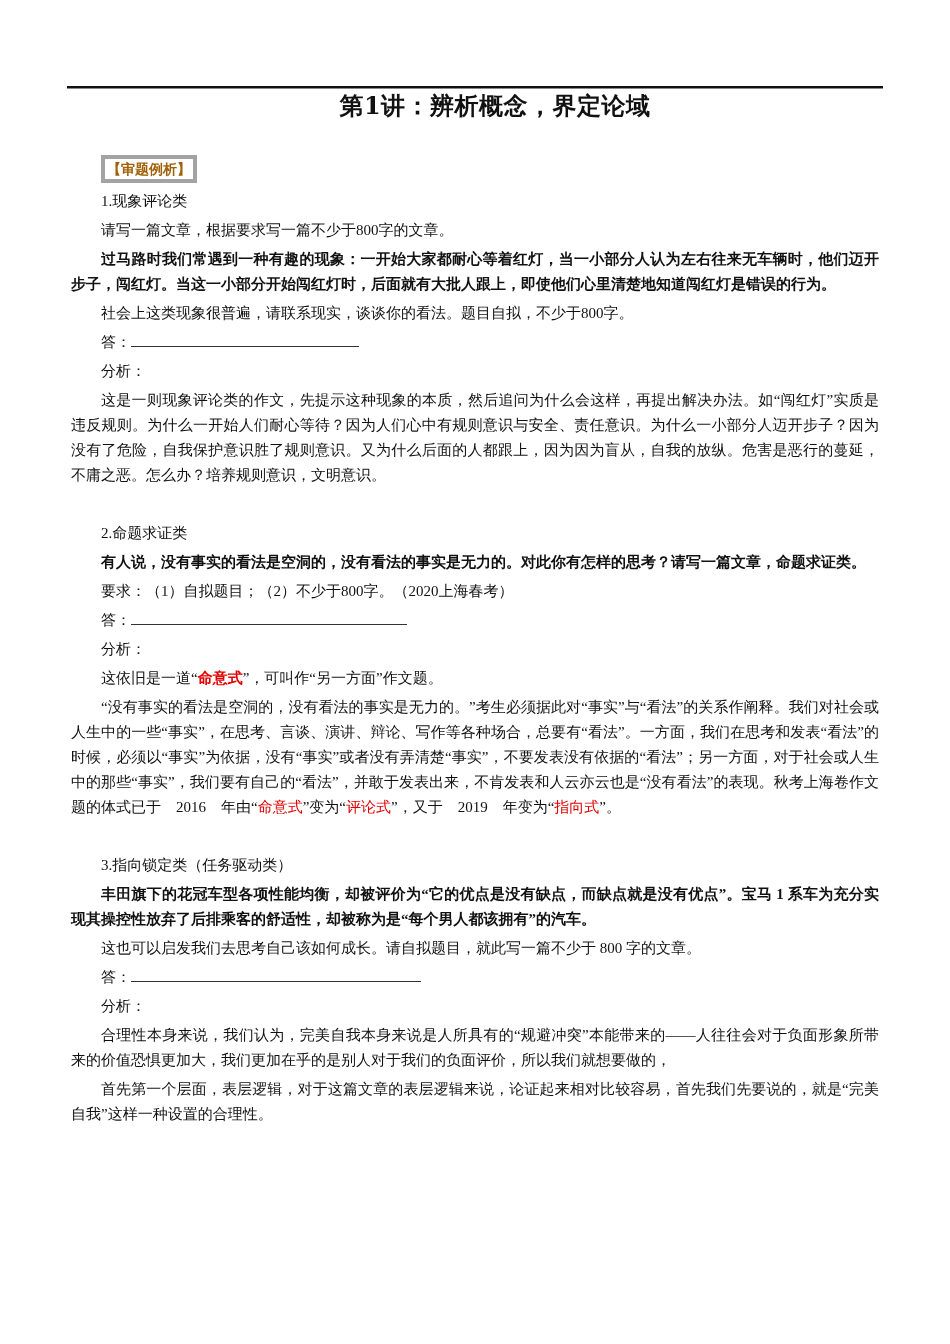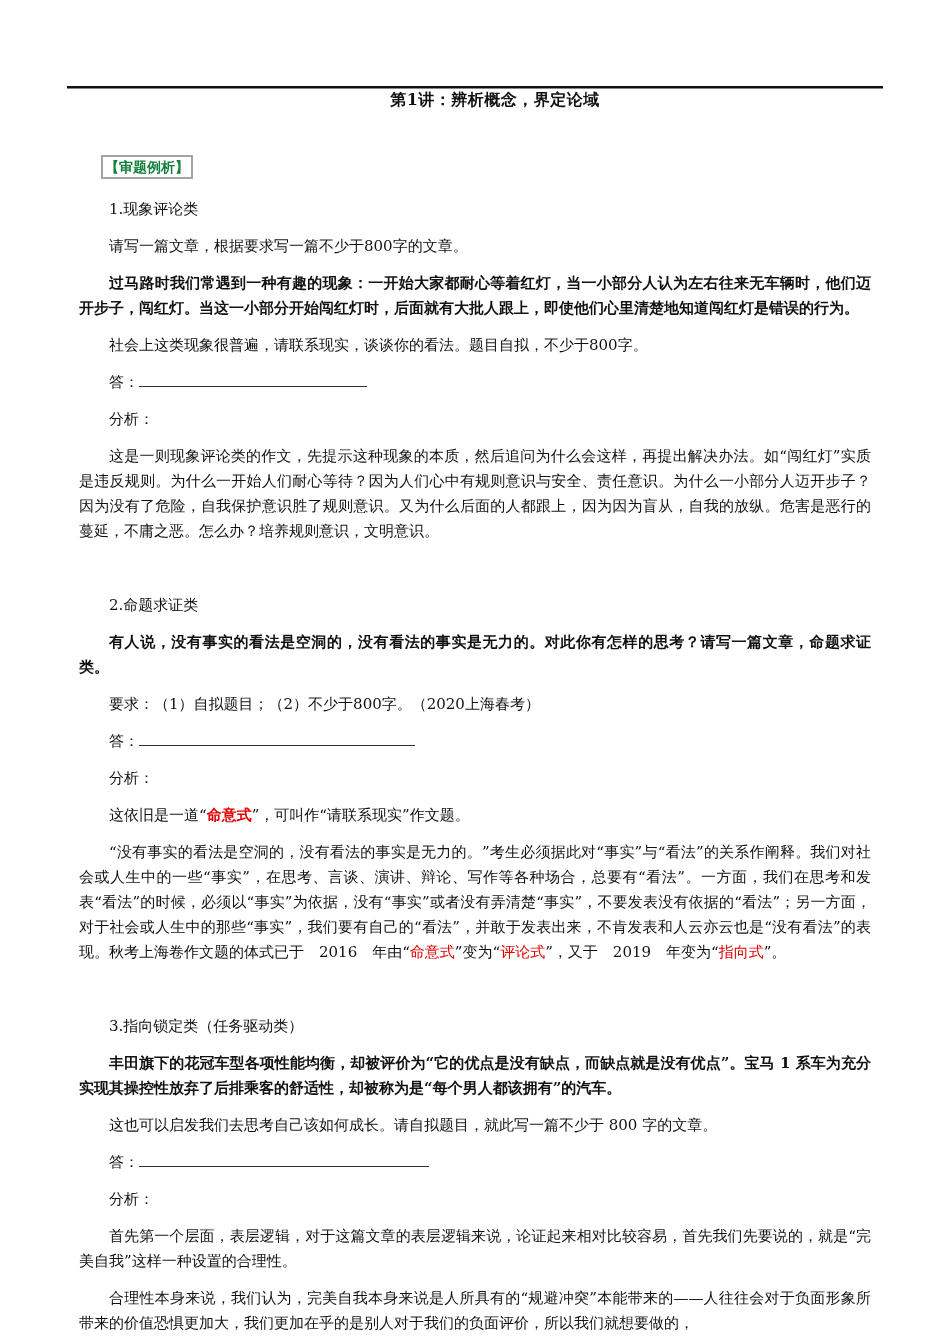--- a/index.html
+++ b/index.html
@@ -29,49 +29,50 @@
       height: 2px;
       background: #111111;
       border-bottom: 1px solid #888;
     }
     .title {
       position: absolute;
       top: 90px;
       left: 0;
       width: 816px;
       text-align: center;
-      font-size: 16px;
+      font-size: 24px;
       font-weight: bold;
       letter-spacing: 0.5px;
       padding-left: 40px;
       box-sizing: border-box;
     }
     .section-tag {
       position: absolute;
       top: 155px;
       left: 34px;
-      border: 2px solid #a3a3a3;
-      color: #15803d;
+      border: 4px solid #a3a3a3;
+      color: #a16207;
       font-size: 14px;
       padding: 0 2px;
       line-height: 20px;
       font-weight: bold;
     }
     .content {
       position: absolute;
       top: 185px;
       left: 0;
       width: 816px;
       font-size: 15px;
       line-height: 25px;
     }
     .p {
-      margin: 12px;
+      margin: 4px;
       text-align: justify;
       text-indent: 2em;
+      font-family: Liberation Serif, serif;
     }
     .bold { font-weight: bold; }
     .red { color: #e00000; }
     .red-bold { color: #e00000; font-weight: bold; }
     .gap { height: 25px; }
     .blank {
       display: inline-block;
       border-bottom: 1px solid #333;
       height: 14px;
       vertical-align: baseline;
@@ -95,26 +96,26 @@
     <p class="p">分析：</p>
     <p class="p">这是一则现象评论类的作文，先提示这种现象的本质，然后追问为什么会这样，再提出解决办法。如“闯红灯”实质是违反规则。为什么一开始人们耐心等待？因为人们心中有规则意识与安全、责任意识。为什么一小部分人迈开步子？因为没有了危险，自我保护意识胜了规则意识。又为什么后面的人都跟上，因为因为盲从，自我的放纵。危害是恶行的蔓延，不庸之恶。怎么办？培养规则意识，文明意识。</p>
 
     <div class="gap"></div>
 
     <p class="p">2.命题求证类</p>
     <p class="p bold">有人说，没有事实的看法是空洞的，没有看法的事实是无力的。对此你有怎样的思考？请写一篇文章，命题求证类。</p>
     <p class="p">要求：（1）自拟题目；（2）不少于800字。（2020上海春考）</p>
     <p class="p"><span>答：</span><span class="blank" style="width:276px"></span></p>
     <p class="p">分析：</p>
-    <p class="p"><span>这依旧是一道“</span><span class="red-bold">命意式</span><span>”，可叫作“请联系现实”作文题。</span></p>
+    <p class="p"><span>这依旧是一道“</span><span class="red-bold">命意式</span><span>”，可叫作“另一方面”作文题。</span></p>
     <p class="p"><span>“没有事实的看法是空洞的，没有看法的事实是无力的。”考生必须据此对“事实”与“看法”的关系作阐释。我们对社会或人生中的一些“事实”，在思考、言谈、演讲、辩论、写作等各种场合，总要有“看法”。一方面，我们在思考和发表“看法”的时候，必须以“事实”为依据，没有“事实”或者没有弄清楚“事实”，不要发表没有依据的“看法”；另一方面，对于社会或人生中的那些“事实”，我们要有自己的“看法”，并敢于发表出来，不肯发表和人云亦云也是“没有看法”的表现。秋考上海卷作文题的体</span><span>式已于　2016　年由“</span><span class="red">命意式</span><span>”变为“</span><span class="red">评论式</span><span>”，又于　2019　年变为“</span><span class="red">指向式</span><span>”。</span></p>
 
     <div class="gap"></div>
 
     <p class="p">3.指向锁定类（任务驱动类）</p>
     <p class="p bold">丰田旗下的花冠车型各项性能均衡，却被评价为“它的优点是没有缺点，而缺点就是没有优点”。宝马 1 系车为充分实现其操控性放弃了后排乘客的舒适性，却被称为是“每个男人都该拥有”的汽车。</p>
     <p class="p">这也可以启发我们去思考自己该如何成长。请自拟题目，就此写一篇不少于 800 字的文章。</p>
     <p class="p"><span>答：</span><span class="blank" style="width:290px"></span></p>
     <p class="p">分析：</p>
+    <p class="p">合理性本身来说，我们认为，完美自我本身来说是人所具有的“规避冲突”本能带来的——人往往会对于负面形象所带来的价值恐惧更加大，我们更加在乎的是别人对于我们的负面评价，所以我们就想要做的，</p>
     <p class="p">首先第一个层面，表层逻辑，对于这篇文章的表层逻辑来说，论证起来相对比较容易，首先我们先要说的，就是“完美自我”这样一种设置的合理性。</p>
-    <p class="p">合理性本身来说，我们认为，完美自我本身来说是人所具有的“规避冲突”本能带来的——人往往会对于负面形象所带来的价值恐惧更加大，我们更加在乎的是别人对于我们的负面评价，所以我们就想要做的，</p>
   </div>
 </div>
 
 </body></html>

